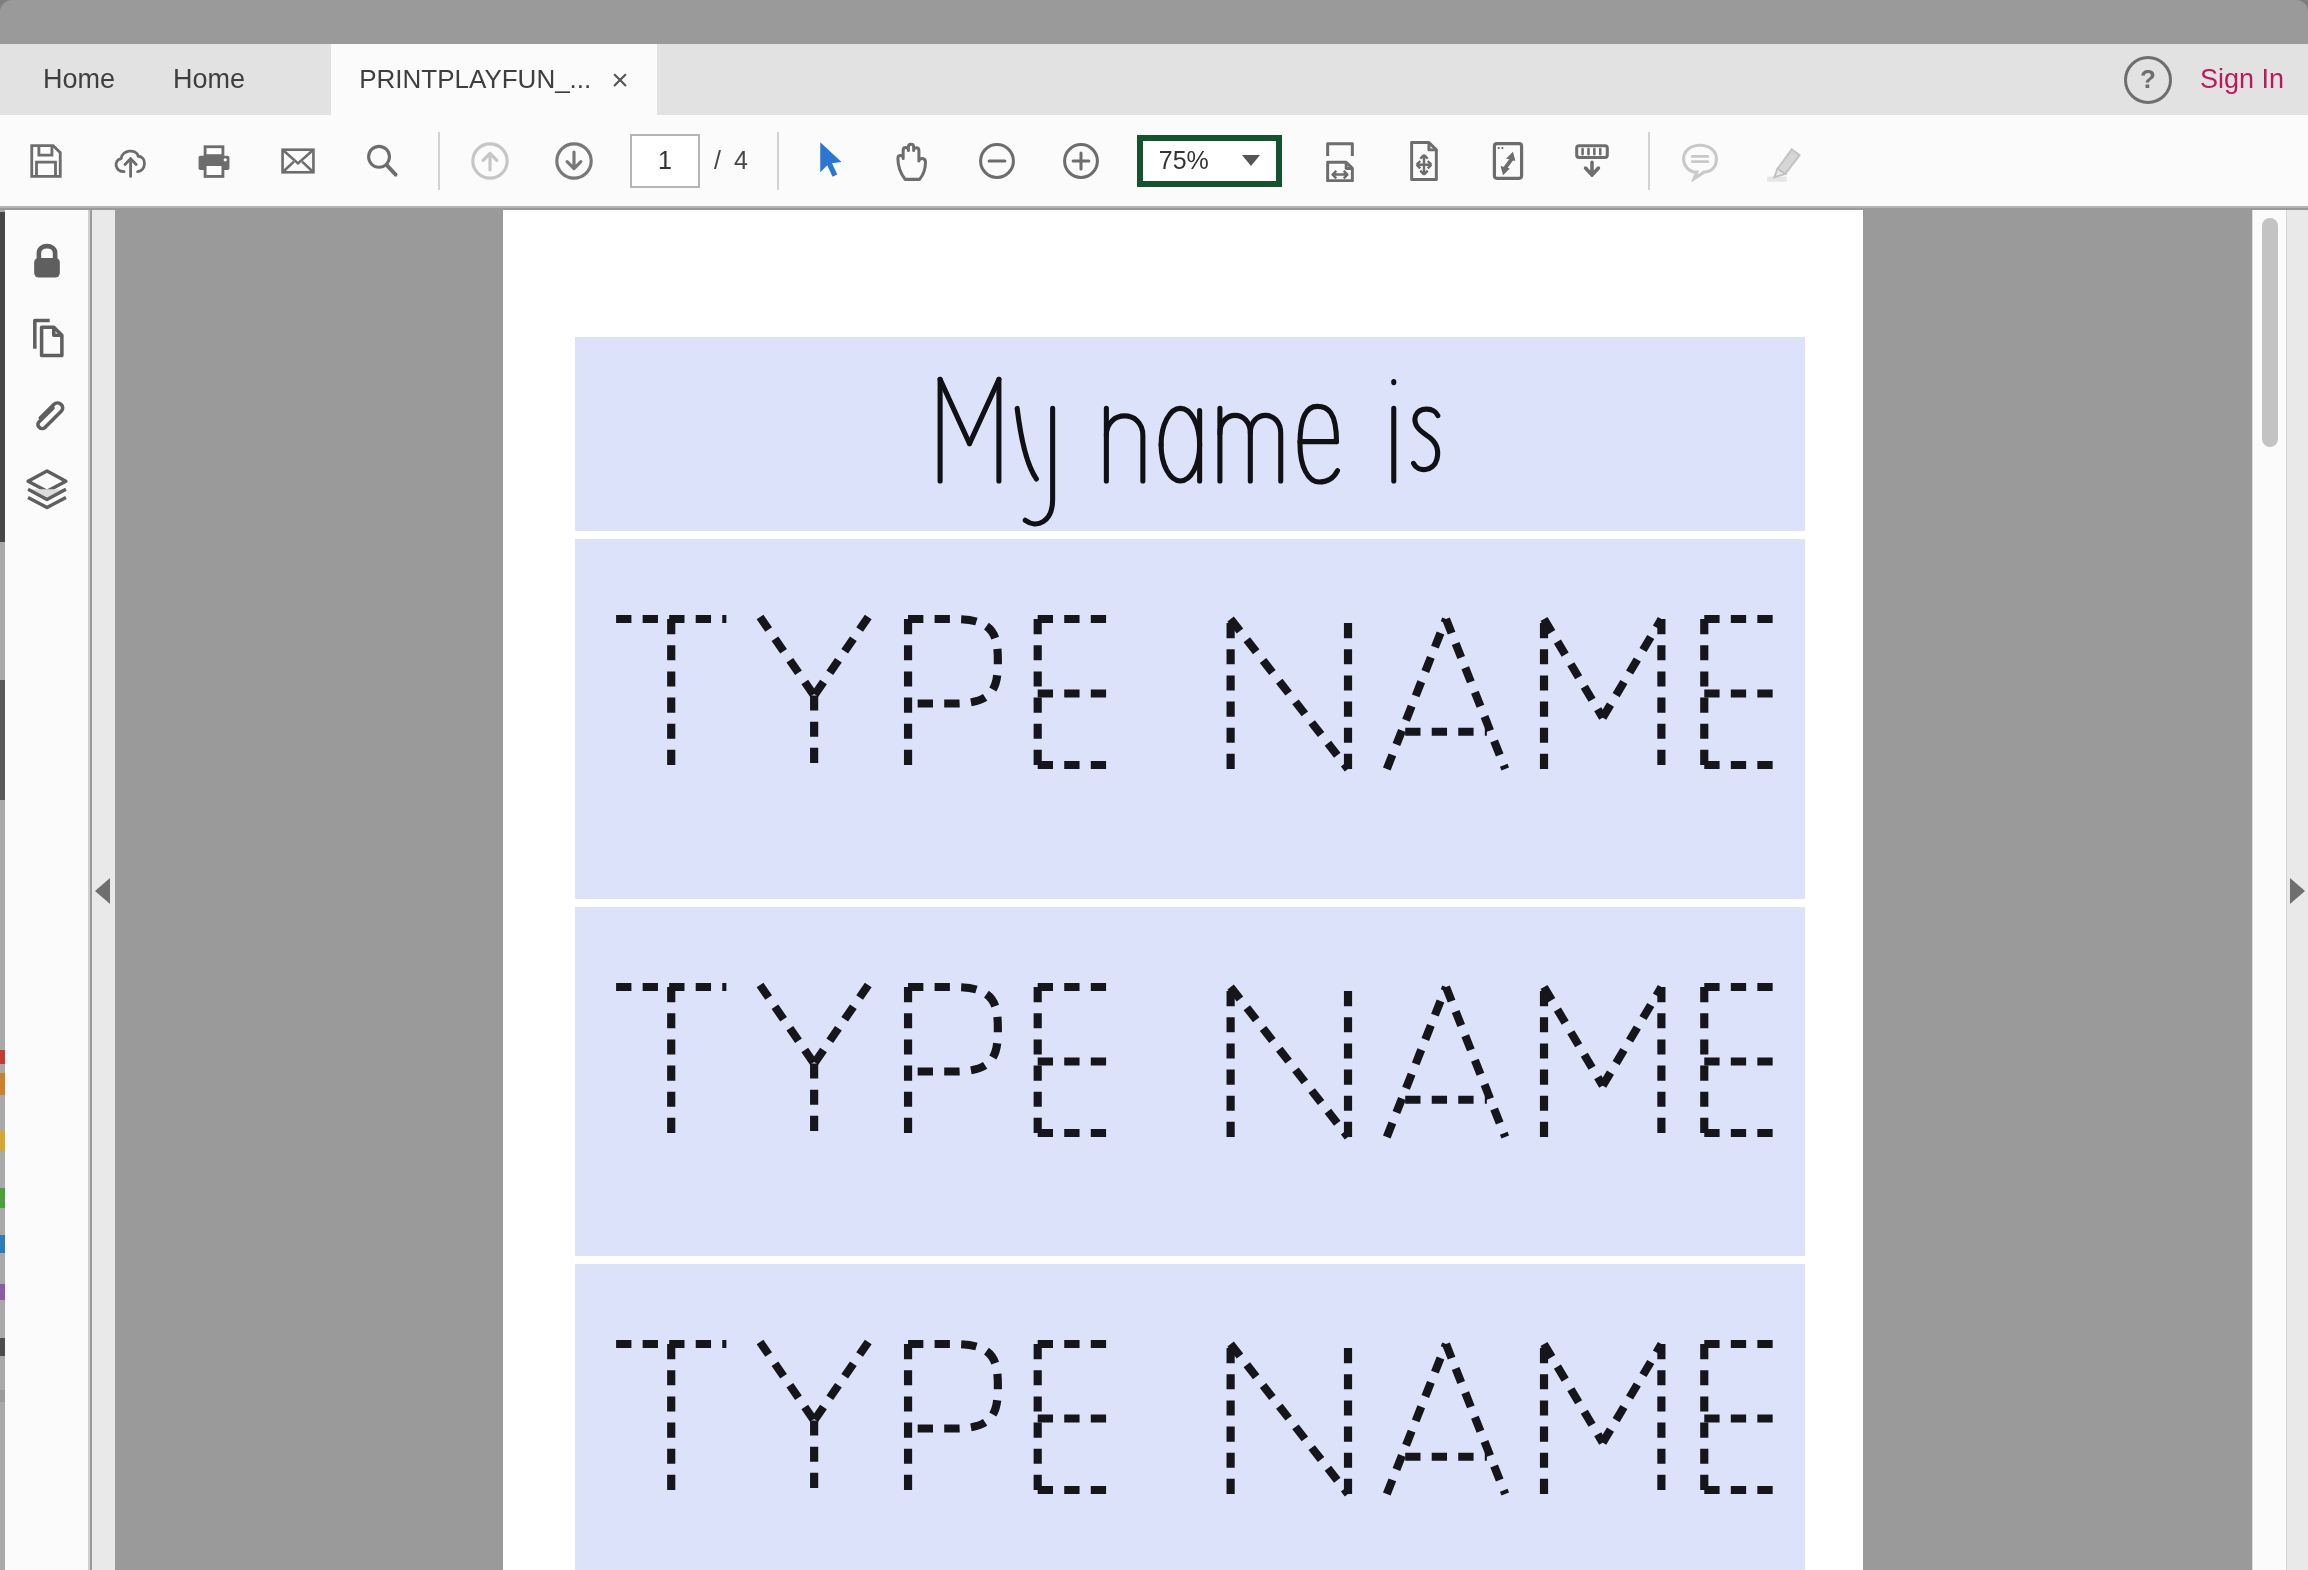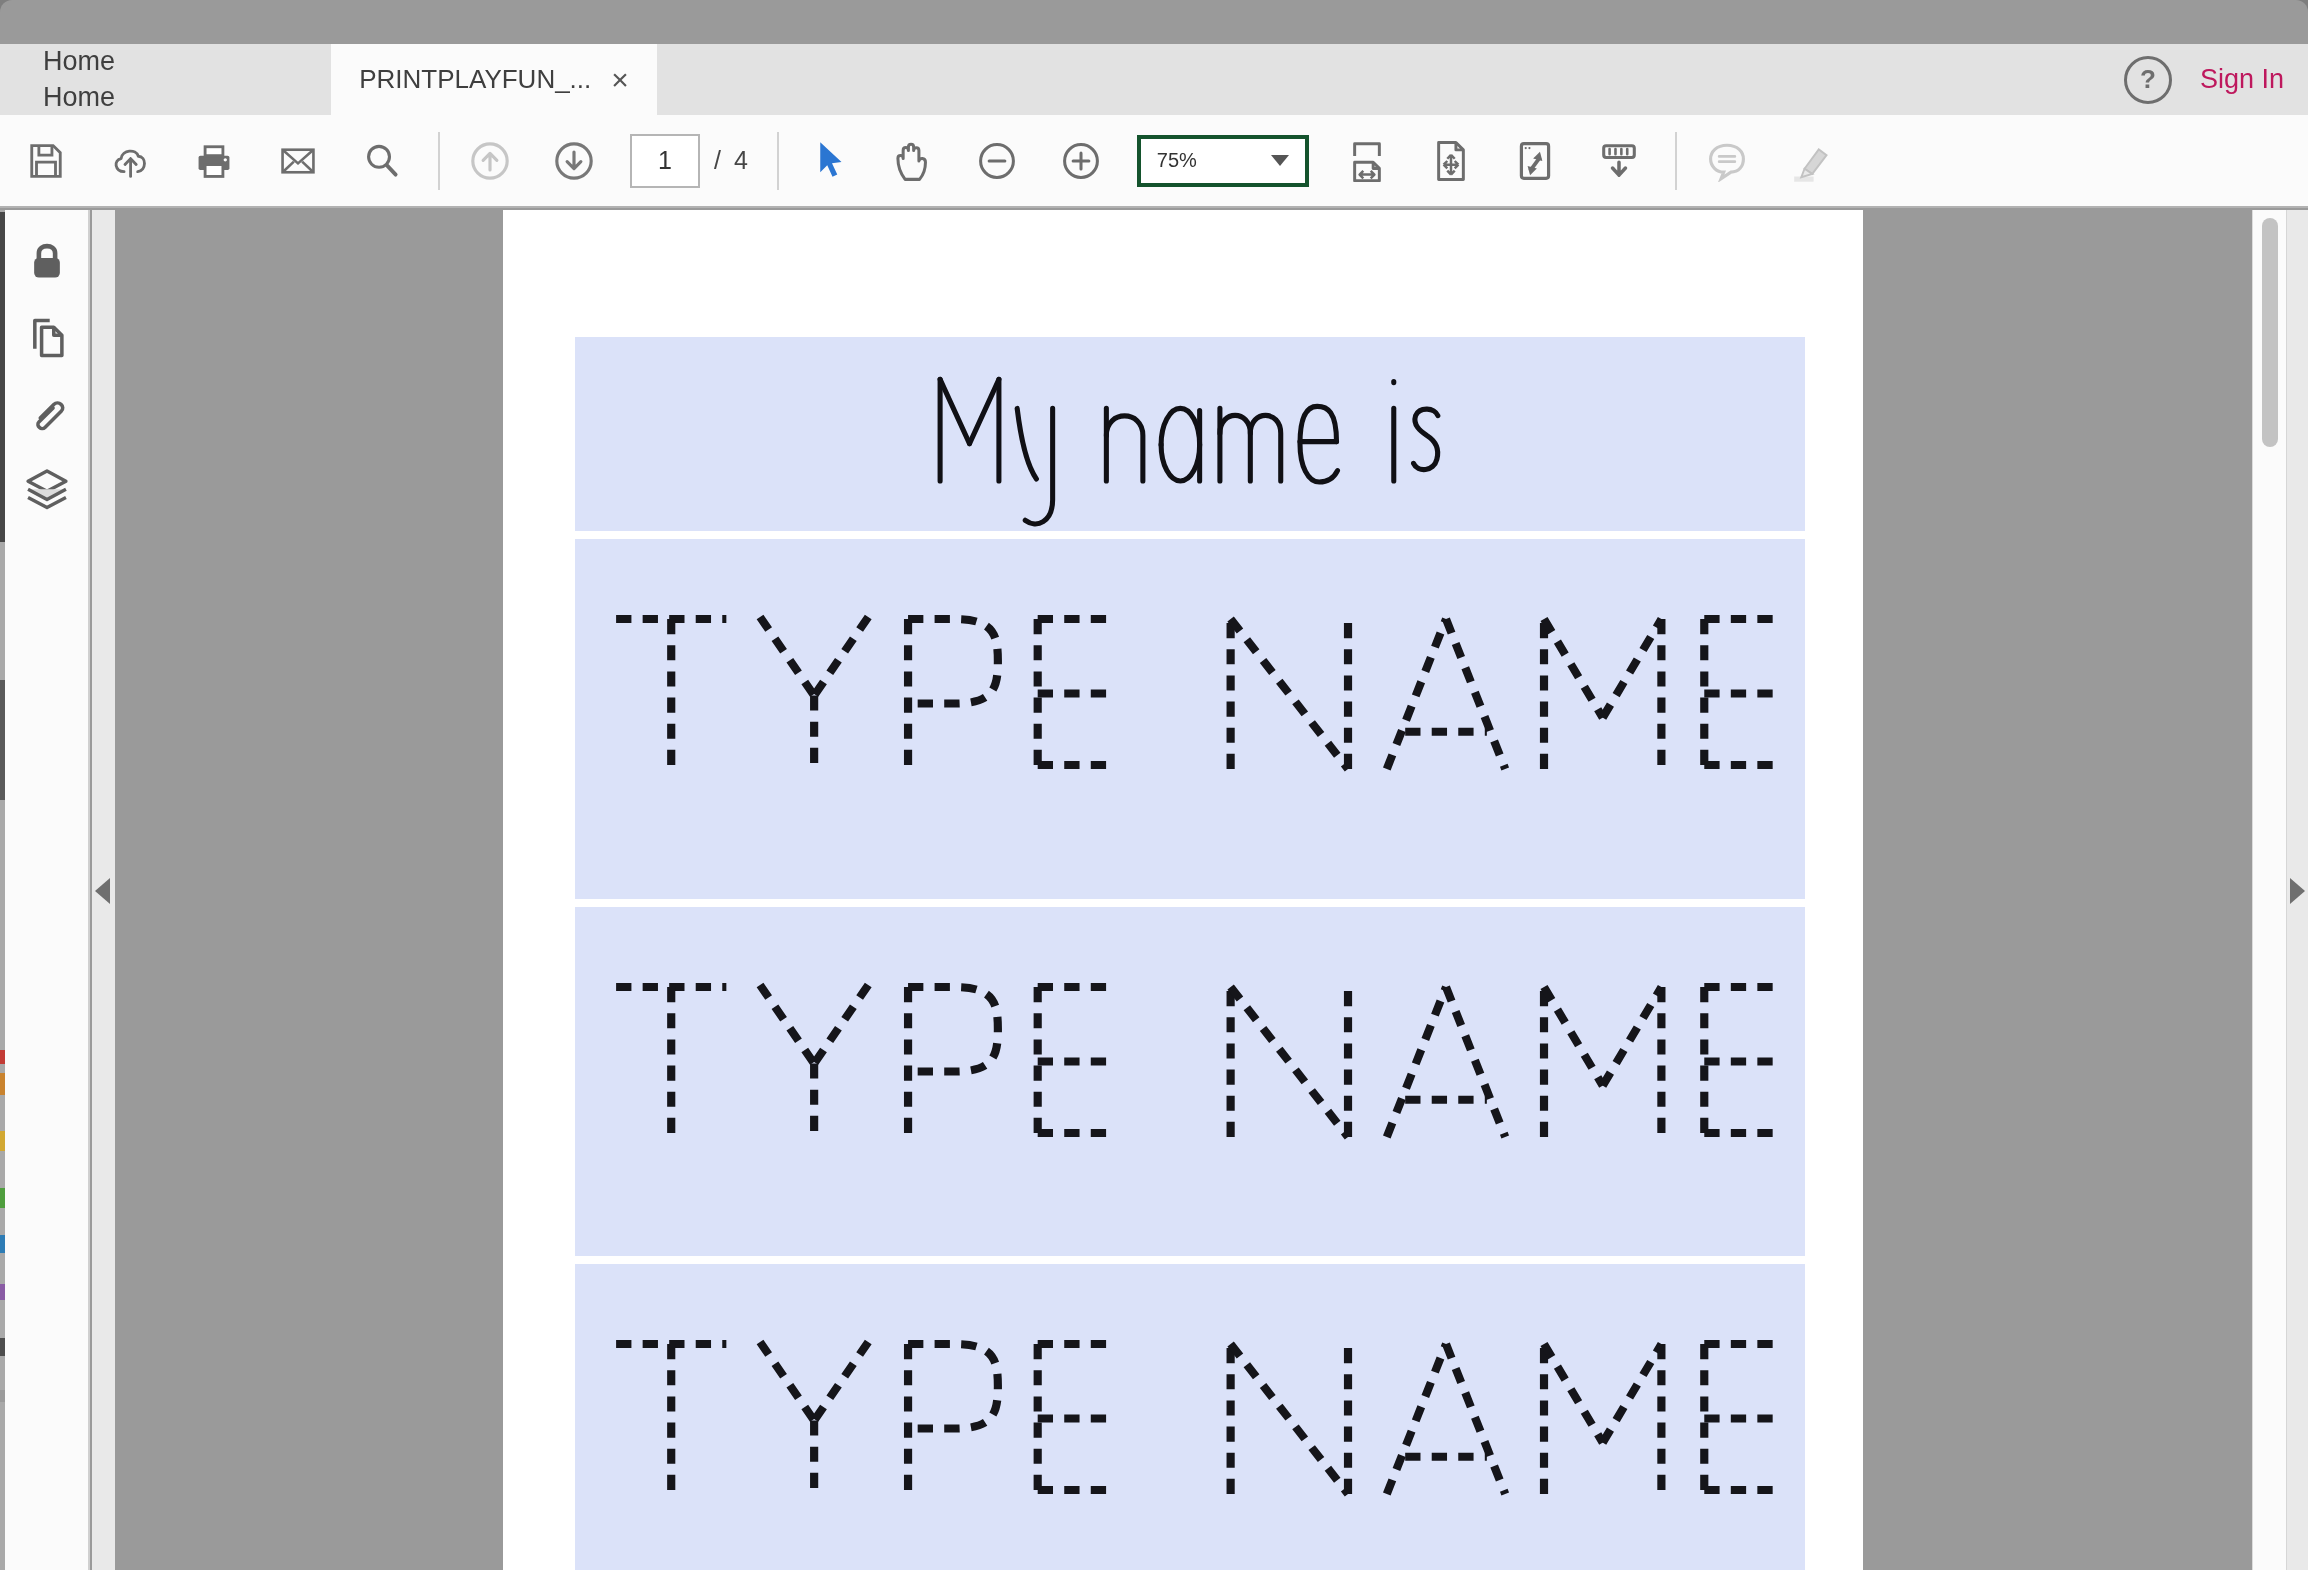--- a/index.html
+++ b/index.html
@@ -15,39 +15,39 @@
     background:linear-gradient(#efefef,#d4d4d4);border-bottom:1px solid #a6a6a6;
     display:flex;align-items:center;justify-content:center;z-index:30;}
   .traffic{position:absolute;left:22px;top:0;height:100%;display:flex;align-items:center;gap:15px;}
   .light{width:21px;height:21px;border-radius:50%;box-shadow:inset 0 0 0 1px rgba(0,0,0,.18);}
   .light.red{background:#f95a52;}
   .light.yellow{background:#fdbc35;}
   .light.green{background:#2dc63f;}
   .title-wrap{display:flex;align-items:center;gap:12px;font-size:24px;color:#3a3a3a;}
   
   .tabbar{position:absolute;top:44px;left:0;right:0;height:71px;background:var(--tabgray);z-index:20;}
-  .tab-left{position:absolute;left:14px;top:0;bottom:0;display:flex;align-items:flex-end;flex-direction:column;}
+  .tab-left{position:absolute;left:14px;top:0;bottom:0;display:flex;align-items:flex-end;}
   .tab{padding:0 29px;font-size:27px;font-weight:500;color:#3f3f3f;display:flex;align-items:center;height:100%;cursor:default;}
   .tab-active{position:absolute;left:331px;top:0;bottom:0;width:326px;background:var(--chrome);
     display:flex;align-items:center;justify-content:center;gap:20px;font-size:26px;color:#3f3f3f;}
   .tab-close{font-size:30px;font-weight:300;color:#555;line-height:1;}
   .tab-right{position:absolute;right:0;top:0;bottom:0;display:flex;align-items:center;gap:28px;padding-right:24px;}
   .help-btn{width:42px;height:42px;border-radius:50%;border:3px solid #6e6e6e;color:#6e6e6e;
     font-size:26px;font-weight:700;display:flex;align-items:center;justify-content:center;}
   .signin{font-size:27px;font-weight:500;color:#be185d;}
   
   .toolbar{position:absolute;top:115px;left:0;right:0;height:93px;background:var(--chrome);
     border-bottom:2px solid #b2b2b2;display:flex;align-items:center;padding-left:18px;z-index:20;box-sizing:border-box;}
   .tbtn{width:56px;height:56px;margin-right:28px;display:flex;align-items:center;justify-content:center;flex:0 0 auto;}
   .tsep{width:2px;height:58px;background:#d2d2d2;margin:0 22px 0 0;flex:0 0 auto;}
   .pagebox{width:66px;height:50px;background:#fff;border:2px solid #b5b5b5;display:flex;align-items:center;
     justify-content:center;font-size:25px;color:#333;margin-right:14px;flex:0 0 auto;}
   .pagetotal{font-size:25px;color:#464646;margin-right:26px;letter-spacing:3px;flex:0 0 auto;}
-  .zoombox{width:172px;height:52px;background:#fff;border:4px solid #14532d;display:flex;align-items:center;
-    justify-content:space-between;padding:0 16px;font-size:20px;color:#333;margin-right:30px;flex:0 0 auto;box-sizing:border-box;}
+  .zoombox{width:145px;height:52px;background:#fff;border:6px solid #14532d;display:flex;align-items:center;
+    justify-content:space-between;padding:0 16px;font-size:25px;color:#333;margin-right:30px;flex:0 0 auto;box-sizing:border-box;}
   .caret{width:0;height:0;border-left:9px solid transparent;border-right:9px solid transparent;border-top:11px solid #555;}
   
   .content{position:absolute;top:210px;left:0;right:0;bottom:0;}
   .edge-chips{position:absolute;left:0;top:0;bottom:0;width:5px;background:#a9a9a9;z-index:5;}
   .edge-chips div{position:absolute;left:0;width:5px;}
   .sidebar{position:absolute;left:5px;top:0;bottom:0;width:85px;background:var(--chrome);
     border-right:2px solid #d0d0d0;display:flex;flex-direction:column;align-items:center;
     padding-top:28px;gap:28px;box-sizing:border-box;}
   .sbtn{width:48px;height:48px;display:flex;align-items:center;justify-content:center;}
   .strip{position:absolute;top:0;bottom:0;background:#e9e9e9;}

